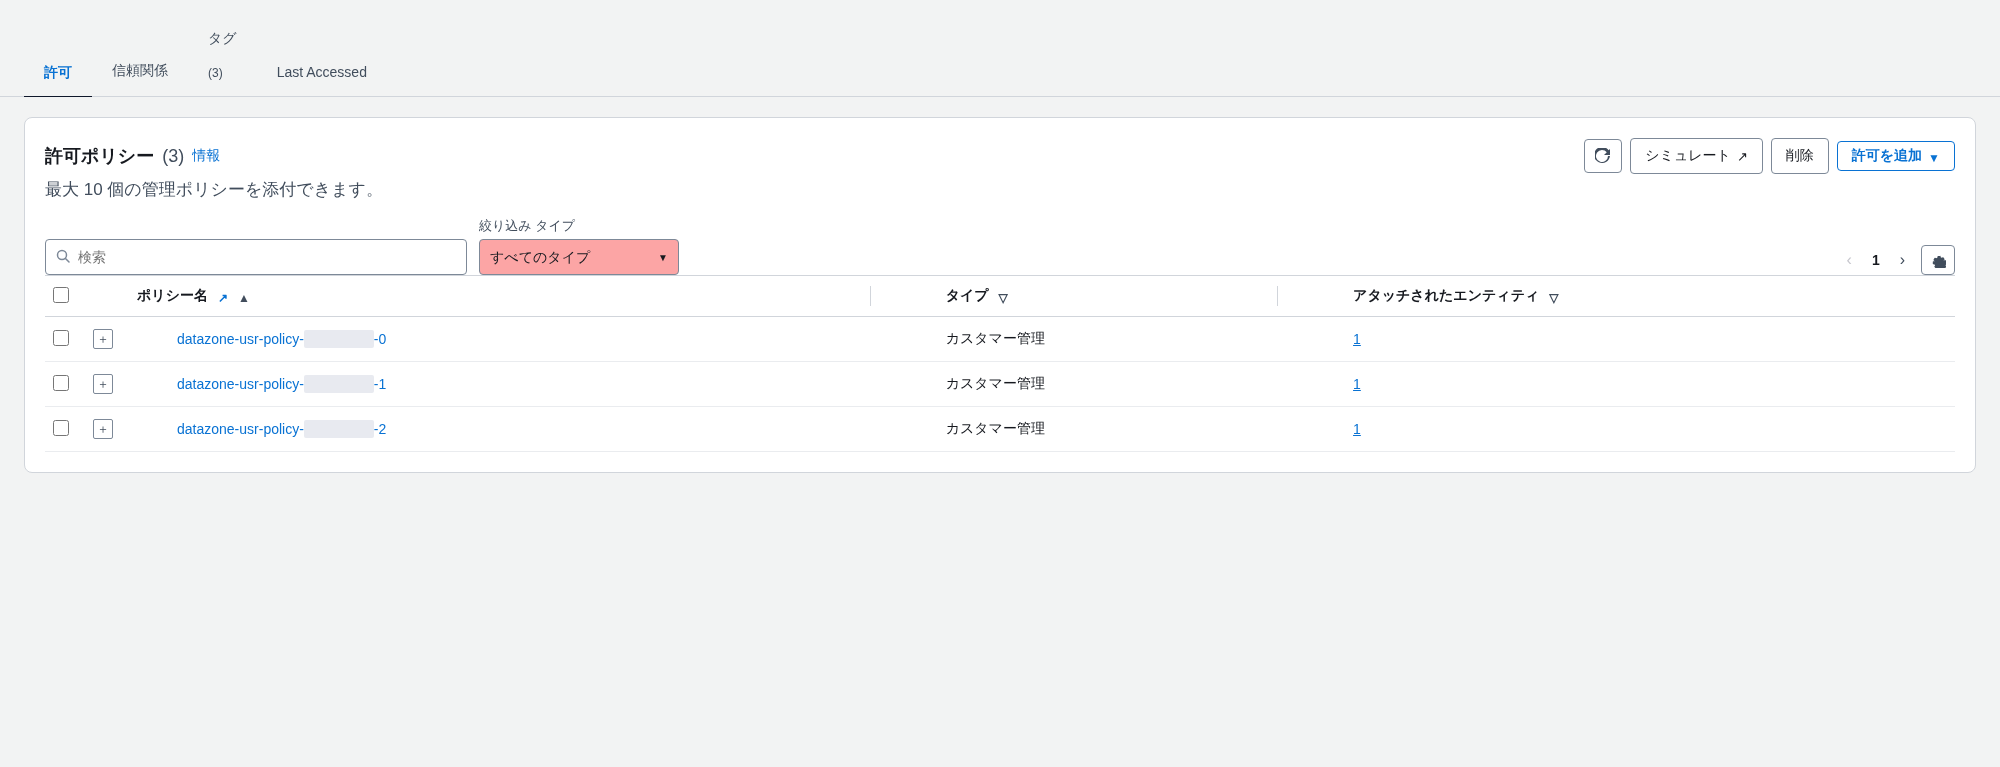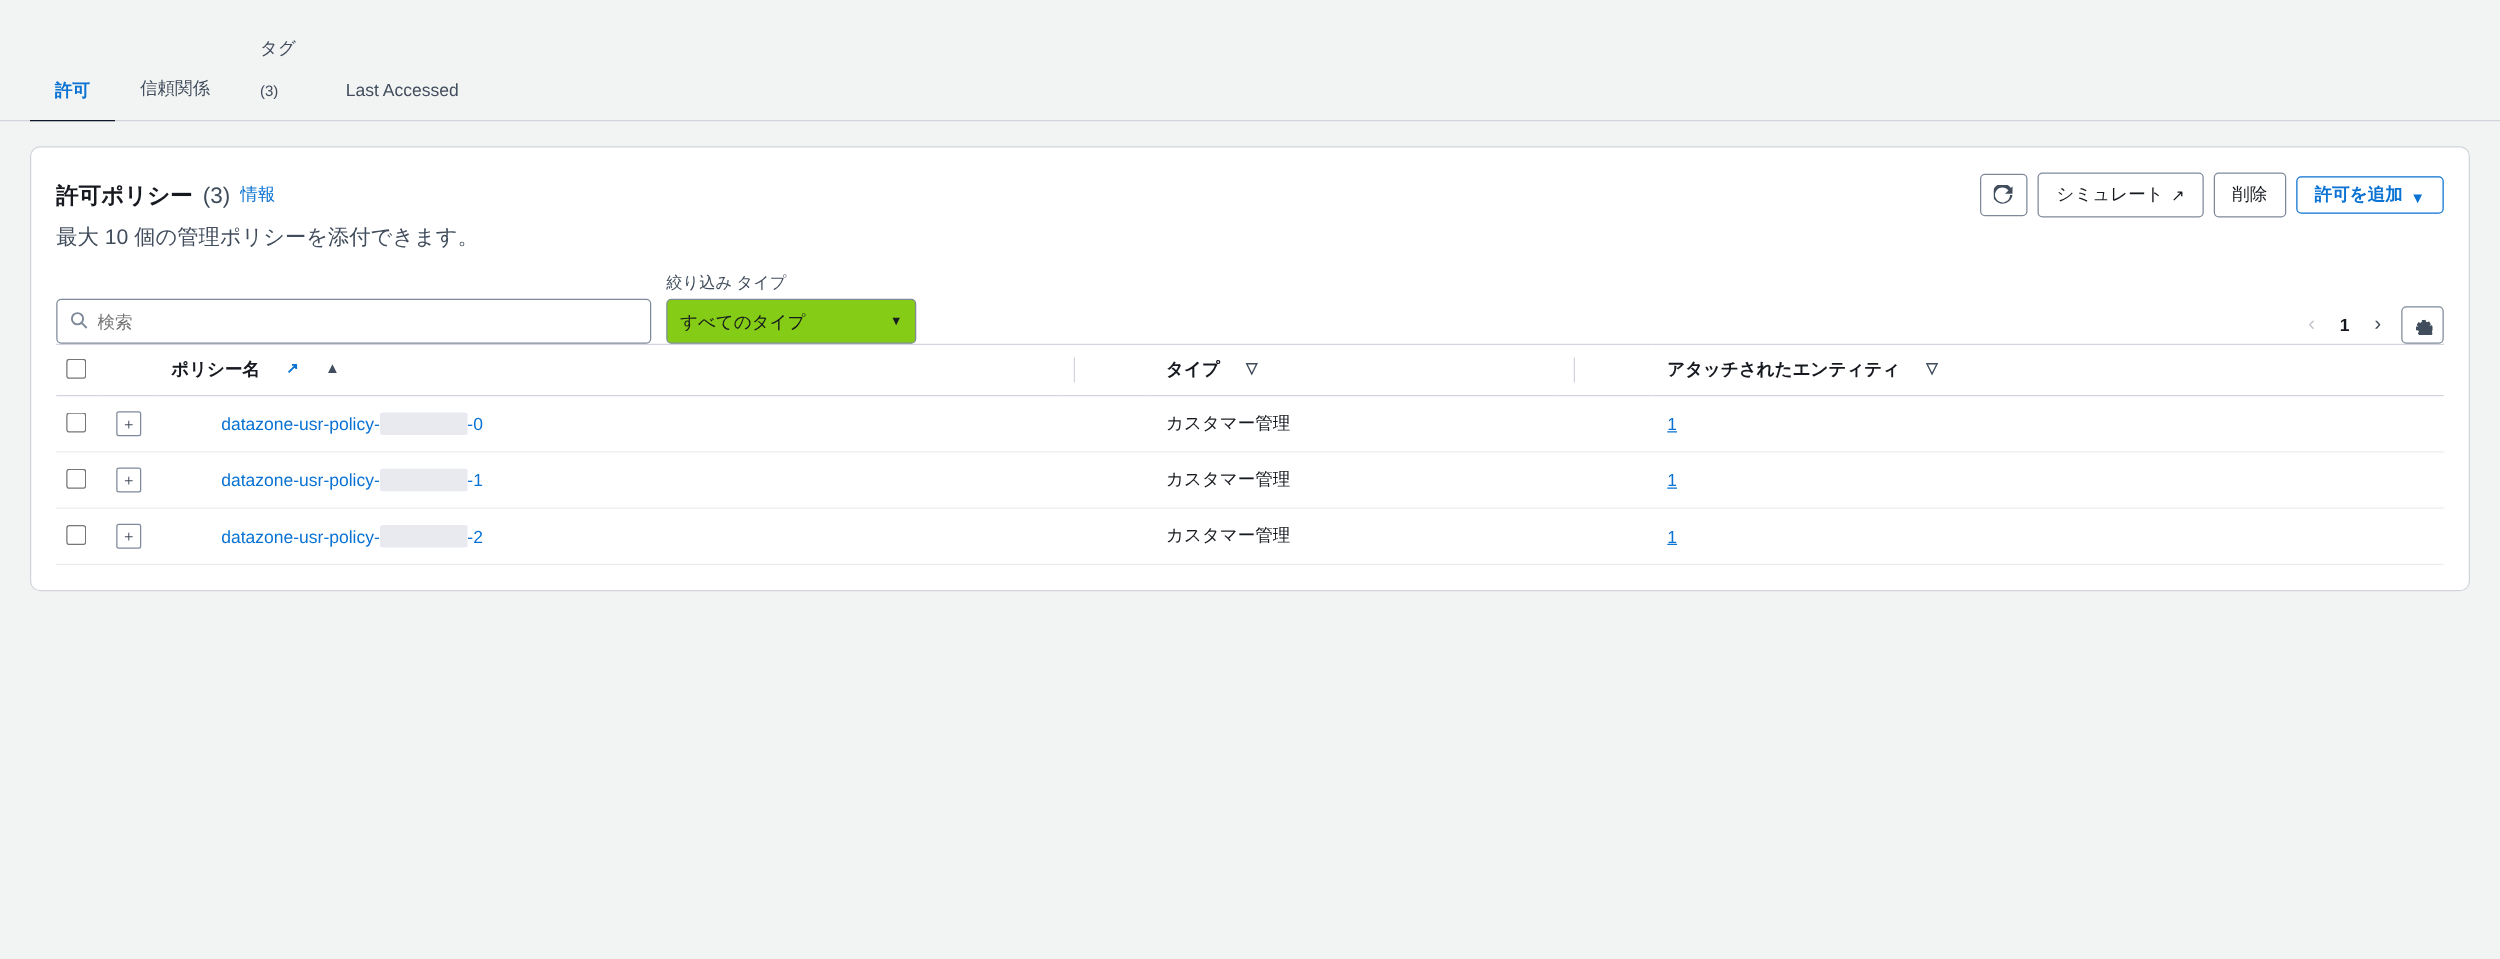--- a/index.html
+++ b/index.html
@@ -132,42 +132,42 @@
       display: flex;
       flex-direction: column;
     }
     .search-wrapper {
       display: flex;
       align-items: center;
       border: 1px solid #7d8998;
       border-radius: 4px;
       background: #fff;
       padding: 0 10px;
-      width: 476px;
+      width: 422px;
       height: 36px;
     }
     .search-icon {
       color: #7d8998;
       margin-right: 8px;
       font-size: 14px;
     }
     .search-input {
       border: none;
       outline: none;
       flex: 1;
       font-size: 14px;
       color: #414d5c;
       background: transparent;
     }
     .select-wrapper {
       display: flex;
       align-items: center;
       border: 1px solid #7d8998;
       border-radius: 4px;
-      background: #84cc16;
+      background: #fca5a5;
       padding: 0 10px;
       height: 36px;
       gap: 8px;
       min-width: 200px;
       cursor: pointer;
     }
     .select-wrapper select {
       border: none;
       outline: none;
       flex: 1;
@@ -251,22 +251,22 @@
     .policy-table td:first-child {
       width: 36px;
       padding: 12px 8px;
     }
     .policy-table td:nth-child(2) {
       width: 36px;
     }
 
     .col-sort {
       display: flex;
-      align-items: flex-start;
-      gap: 21px;
+      align-items: flex-end;
+      gap: 10px;
       cursor: pointer;
     }
     .sort-asc { color: #414d5c; font-size: 12px; }
     .sort-desc { color: #414d5c; font-size: 12px; }
     .col-divider {
       width: 1px;
       background: #d1d5db;
       height: 20px;
       display: inline-block;
       margin: 0 2px;

